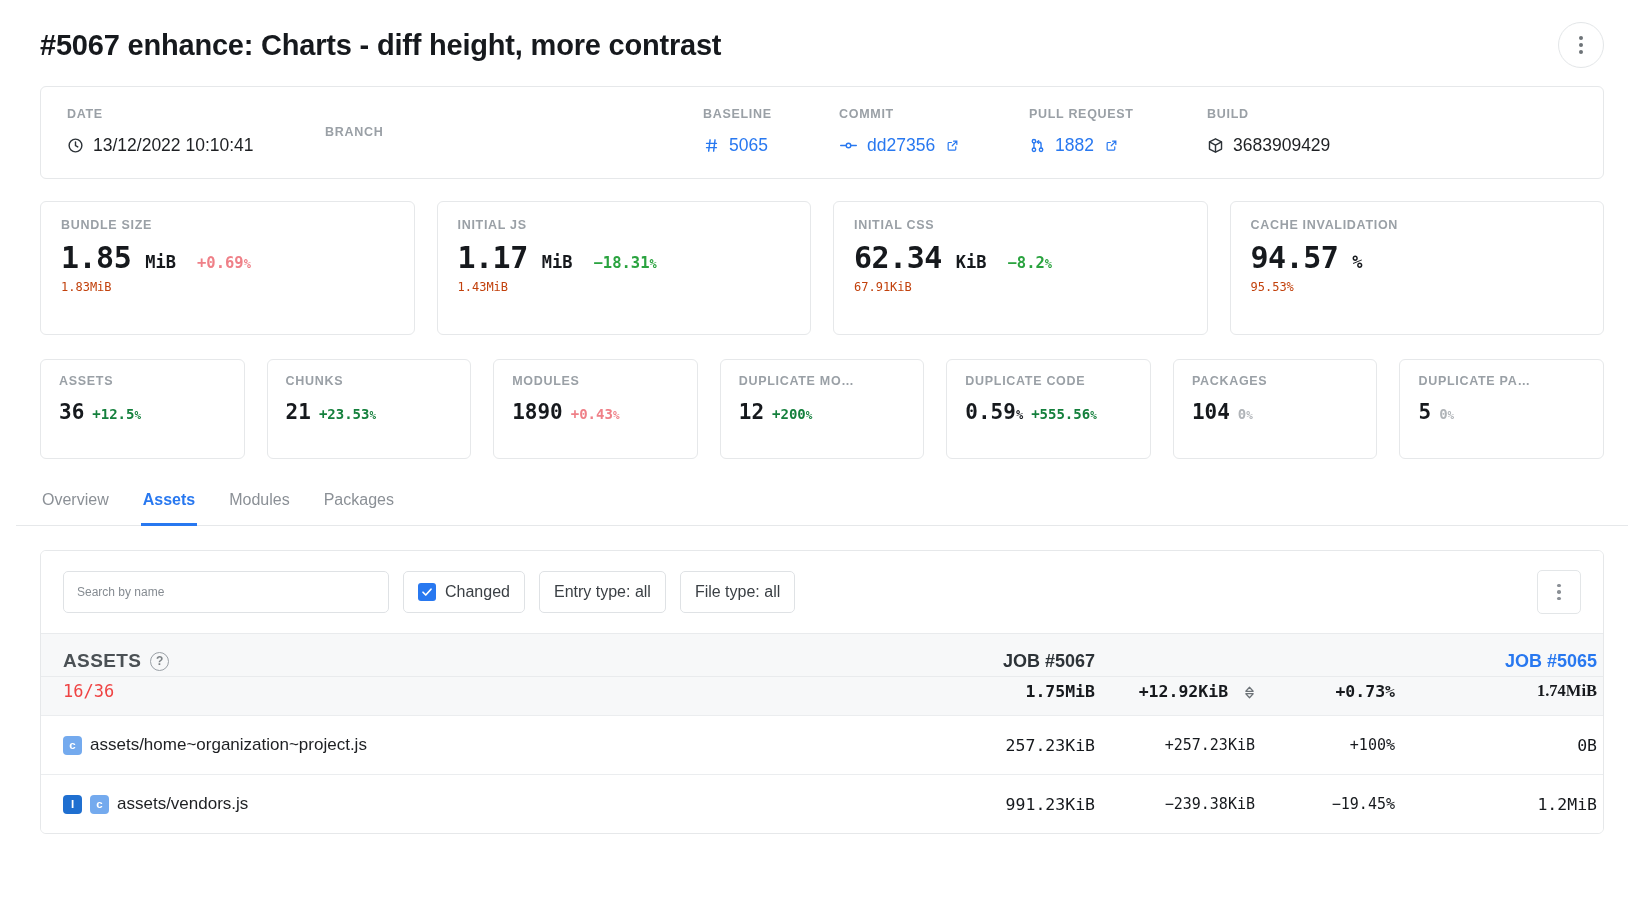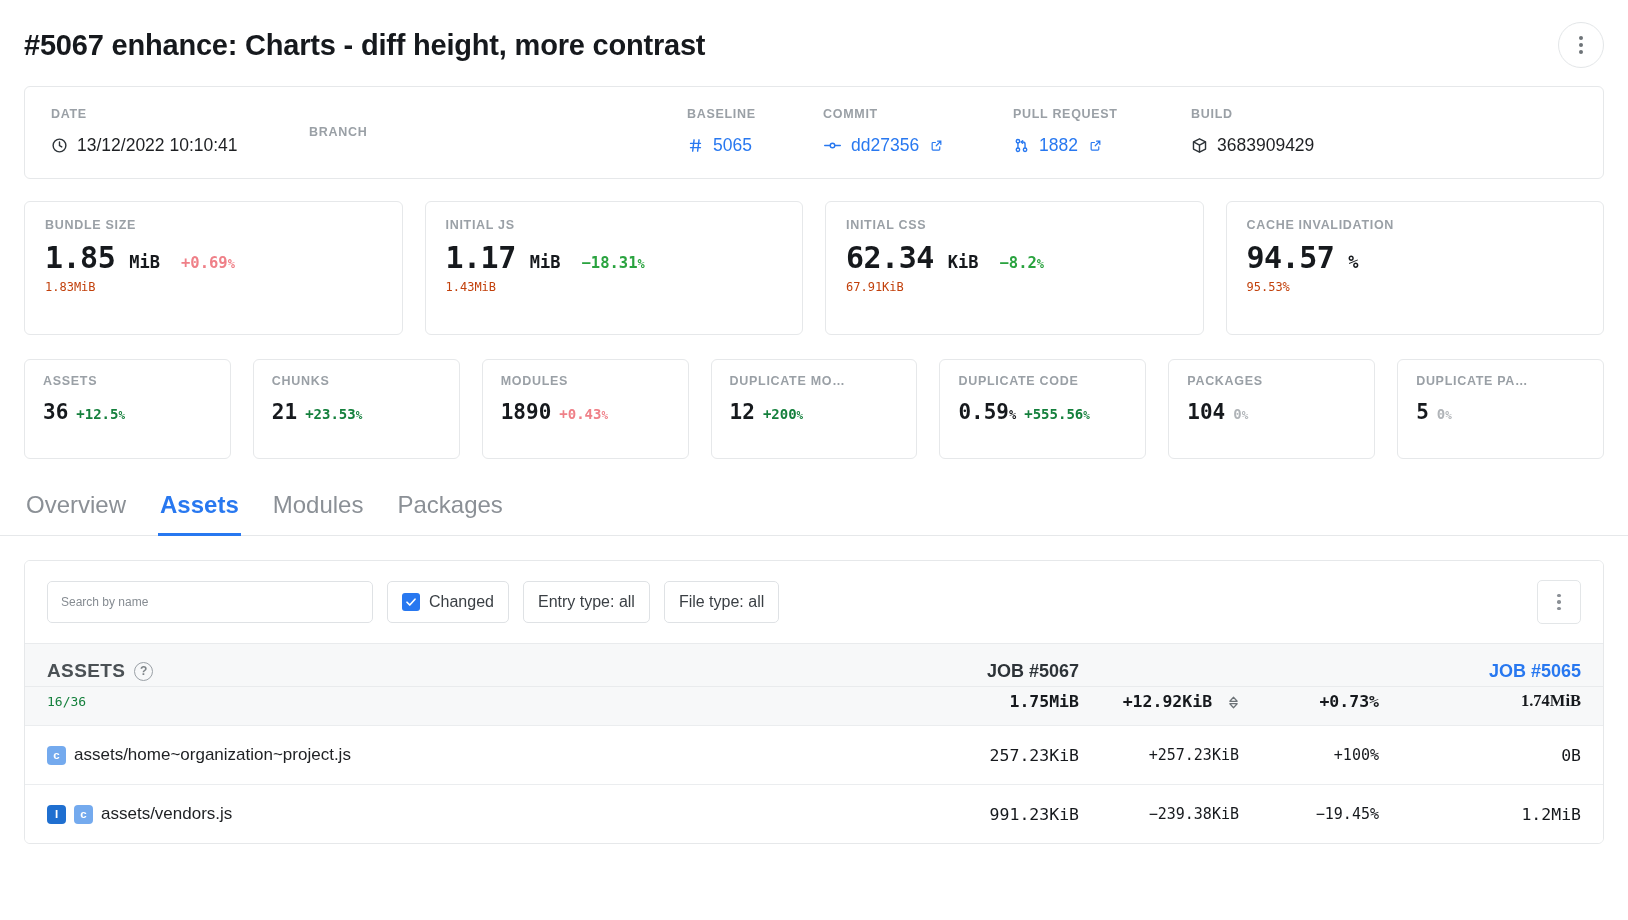--- a/index.html
+++ b/index.html
@@ -5,21 +5,21 @@
 <style>
   * { box-sizing: border-box; margin: 0; padding: 0; }
   html, body {
     width: 1628px;
     height: 920px;
     background: #ffffff;
     font-family: "Liberation Sans", sans-serif;
     color: #1e2023;
     overflow: hidden;
   }
-  .page { width: 1628px; height: 844px; position: relative; }
+  .page { width: 1628px; height: 844px; position: relative; padding-left: 16px; }
 
   
   .titlebar {
     display: flex; align-items: center; justify-content: space-between;
     padding: 22px 24px 18px 24px;
   }
   .page-title {
     font-size: 29px; font-weight: bold; letter-spacing: -0.2px;
     color: #16191d;
   }
@@ -100,21 +100,21 @@
 
   .up-strong   { color: #15803d; text-align: right; }
   .up-soft     { color: #ef8088; }
   .down-strong { color: #2aa33f; }
   .neutral     { color: #b0b4b8; }
 
   
   .tabs-wrap { margin-top: 26px; border-bottom: 1px solid #e6e8ea; padding: 0 24px; }
   .tabs { display: flex; gap: 30px; }
   .tab {
-    font-size: 24px; color: #8b9096; padding: 6px 2px 14px 2px;
+    font-size: 16px; color: #8b9096; padding: 6px 2px 14px 2px;
     cursor: pointer; border-bottom: 3px solid transparent; margin-bottom: -1px;
   }
   .tab.active { color: #2878f0; font-weight: bold; border-bottom-color: #2878f0; }
 
   
   .panel {
     margin: 24px 24px 0 24px; border: 1px solid #e6e8ea;
     border-radius: 6px; overflow: hidden;
   }
   .filters {
@@ -162,21 +162,21 @@
     display: flex; align-items: center; gap: 9px;
     font-size: 19px; font-weight: bold; letter-spacing: 0.4px; color: #4b5155;
   }
   .qmark {
     width: 19px; height: 19px; border-radius: 50%; border: 1.5px solid #9aa0a6;
     color: #7d8387; font-size: 12px; font-weight: bold;
     display: flex; align-items: center; justify-content: center; cursor: pointer;
   }
   .grp-sub {
     font-family: "DejaVu Sans Mono", monospace;
-    font-size: 13px; color: #15803d; padding: 4px 22px 14px 22px;
+    font-size: 17px; color: #ef4444; padding: 4px 22px 14px 22px;
   }
   .job-head {
     text-align: right; font-size: 18px; font-weight: bold; color: #2d3338;
     padding: 16px 0 4px 0; vertical-align: bottom;
   }
   .job-head.alt { color: #2878f0; cursor: pointer; padding-right: 22px; }
   .sum-cell {
     font-family: "DejaVu Sans Mono", monospace;
     font-size: 16.5px; font-weight: bold; text-align: right;
     color: #16191d; padding: 4px 0 14px 0;

